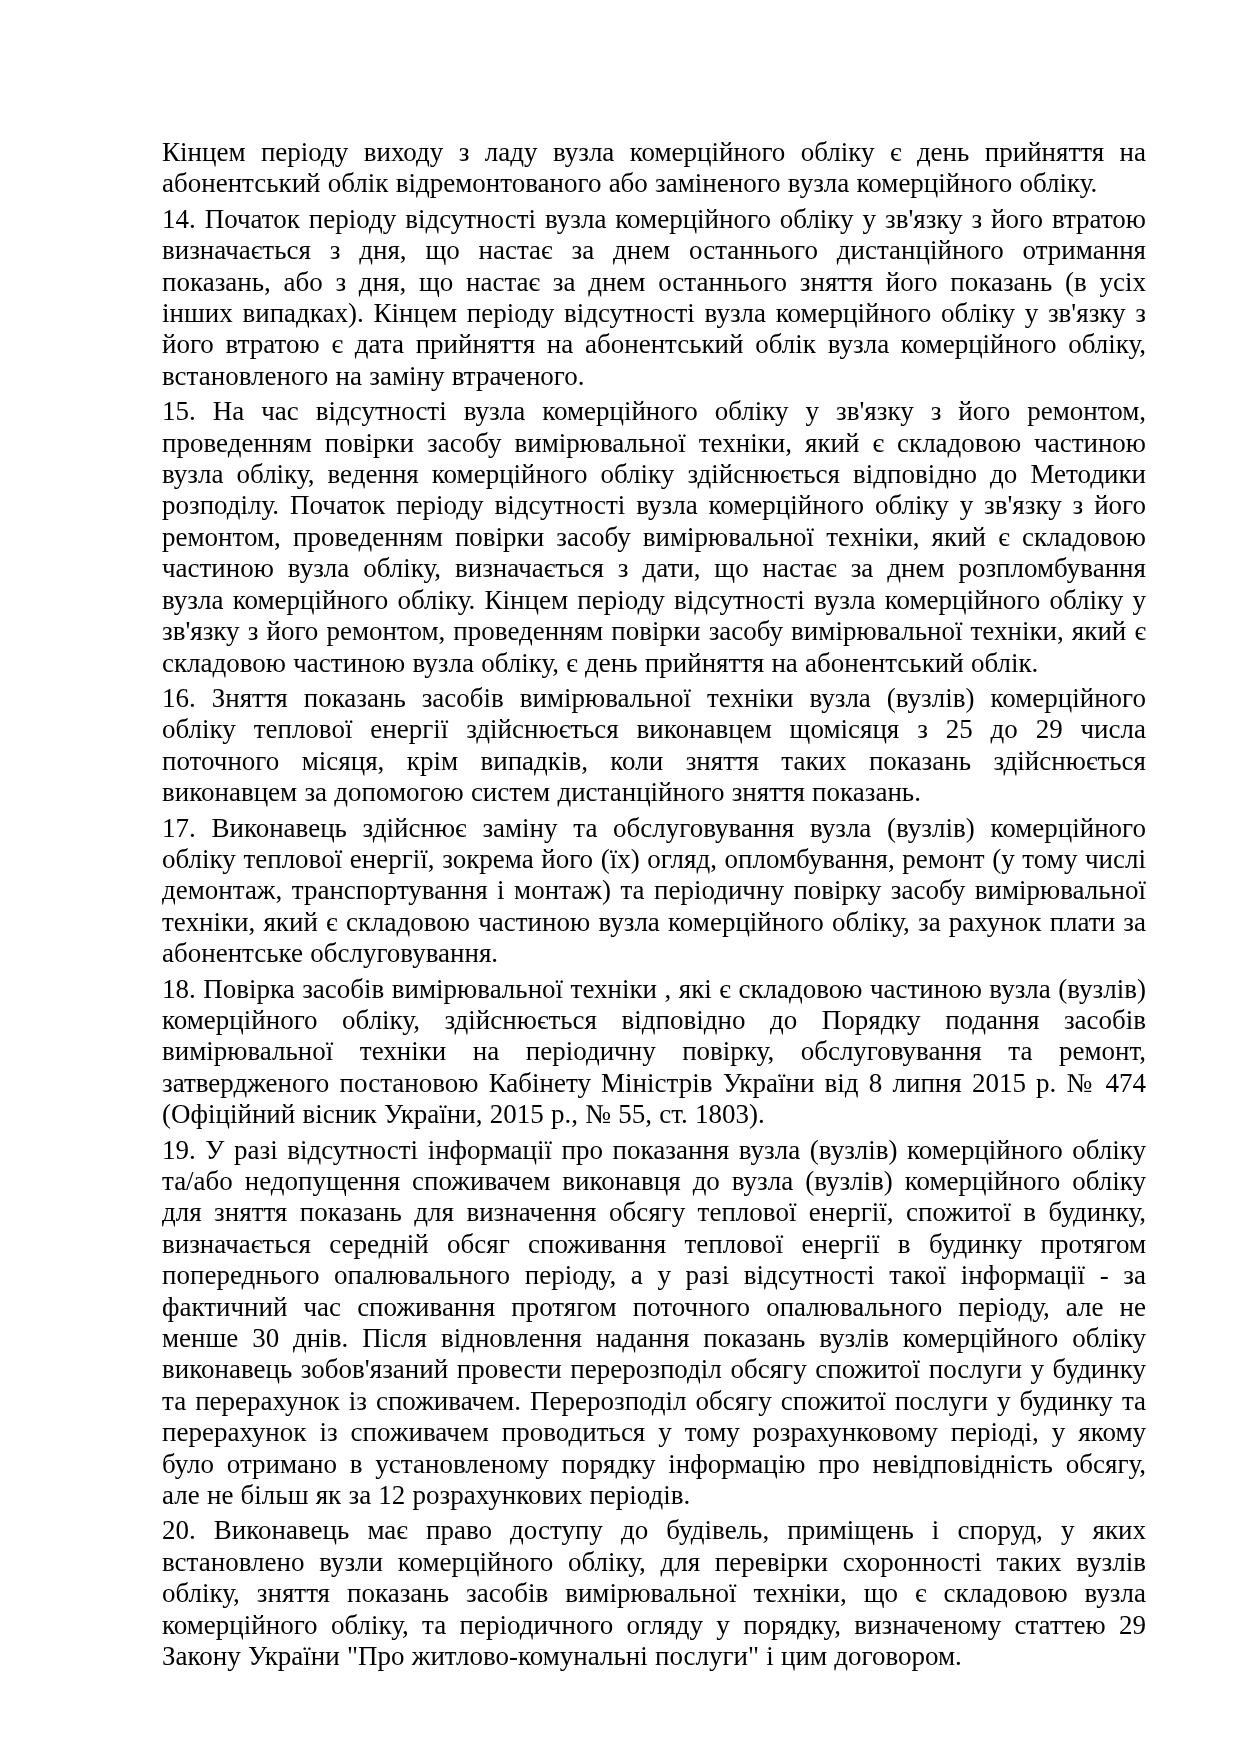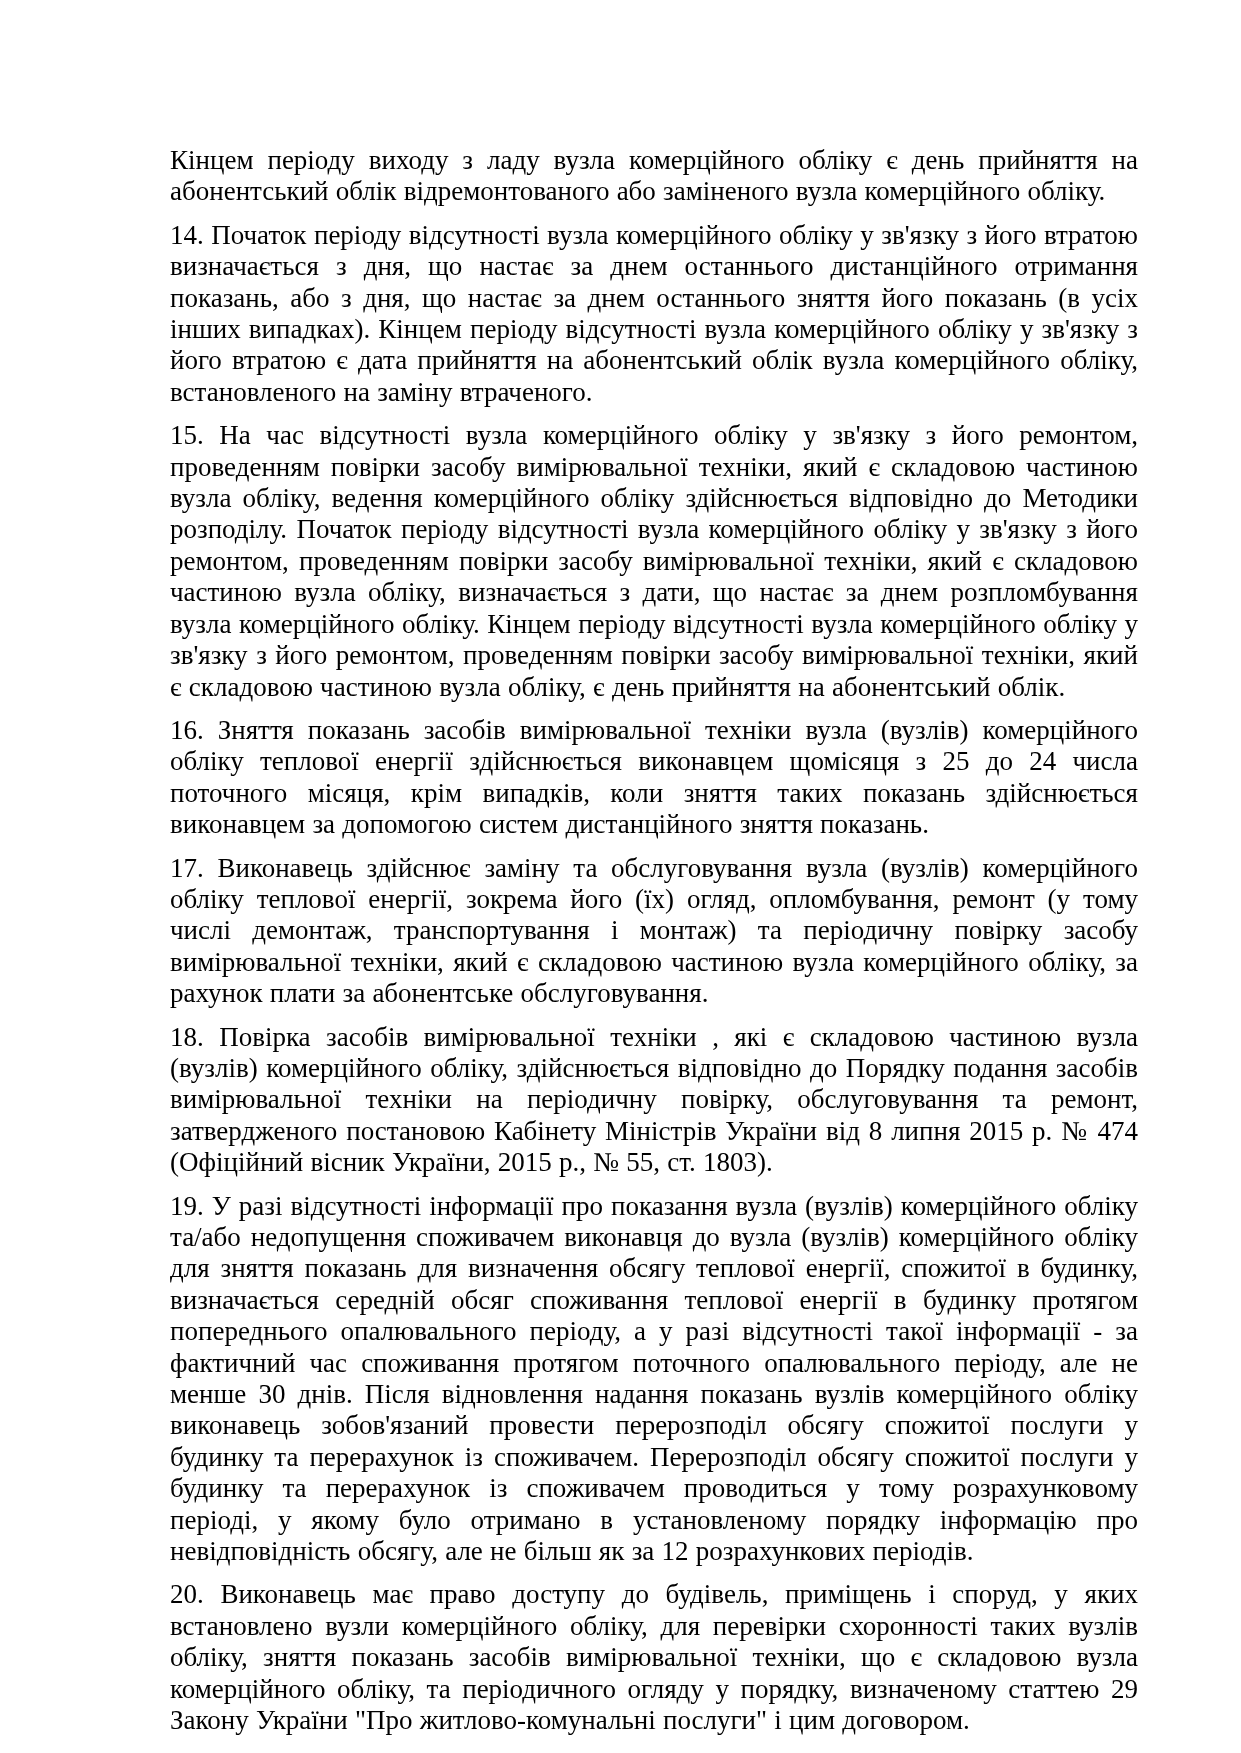--- a/index.html
+++ b/index.html
@@ -18,34 +18,34 @@
     position: absolute;
     left: 158px;
     top: 133px;
     width: 992px;
     color: #000000;
     font-family: "Liberation Serif", "DejaVu Serif", serif;
     font-size: 27px;
     line-height: 31.4px;
   }
   .para {
-    margin: 12px;
+    margin: 4px;
     padding: 0;
     text-align: justify;
     text-justify: inter-word;
     word-spacing: 0.5px;
   }
 </style>
 </head>
 <body>
 
 <div class="page">
   <div class="content">
     <p class="para">Кінцем періоду виходу з ладу вузла комерційного обліку є день прийняття на абонентський облік відремонтованого або заміненого вузла комерційного обліку.</p>
     <p class="para">14. Початок періоду відсутності вузла комерційного обліку у зв'язку з його втратою визначається з дня, що настає за днем останнього дистанційного отримання показань, або з дня, що настає за днем останнього зняття його показань (в усіх інших випадках). Кінцем періоду відсутності вузла комерційного обліку у зв'язку з його втратою є дата прийняття на абонентський облік вузла комерційного обліку, встановленого на заміну втраченого.</p>
     <p class="para">15. На час відсутності вузла комерційного обліку у зв'язку з його ремонтом, проведенням повірки засобу вимірювальної техніки, який є складовою частиною вузла обліку, ведення комерційного обліку здійснюється відповідно до Методики розподілу. Початок періоду відсутності вузла комерційного обліку у зв'язку з його ремонтом, проведенням повірки засобу вимірювальної техніки, який є складовою частиною вузла обліку, визначається з дати, що настає за днем розпломбування вузла комерційного обліку. Кінцем періоду відсутності вузла комерційного обліку у зв'язку з його ремонтом, проведенням повірки засобу вимірювальної техніки, який є складовою частиною вузла обліку, є день прийняття на абонентський облік.</p>
-    <p class="para">16. Зняття показань засобів вимірювальної техніки вузла (вузлів) комерційного обліку теплової енергії здійснюється виконавцем щомісяця з 25 до 24 числа поточного місяця, крім випадків, коли зняття таких показань здійснюється виконавцем за допомогою систем дистанційного зняття показань.</p>
+    <p class="para">16. Зняття показань засобів вимірювальної техніки вузла (вузлів) комерційного обліку теплової енергії здійснюється виконавцем щомісяця з 25 до 29 числа поточного місяця, крім випадків, коли зняття таких показань здійснюється виконавцем за допомогою систем дистанційного зняття показань.</p>
     <p class="para">17. Виконавець здійснює заміну та обслуговування вузла (вузлів) комерційного обліку теплової енергії, зокрема його (їх) огляд, опломбування, ремонт (у тому числі демонтаж, транспортування і монтаж) та періодичну повірку засобу вимірювальної техніки, який є складовою частиною вузла комерційного обліку, за рахунок плати за абонентське обслуговування.</p>
     <p class="para">18. Повірка засобів вимірювальної техніки , які є складовою частиною вузла (вузлів) комерційного обліку, здійснюється відповідно до Порядку подання засобів вимірювальної техніки на періодичну повірку, обслуговування та ремонт, затвердженого постановою Кабінету Міністрів України від 8 липня 2015 р. № 474 (Офіційний вісник України, 2015 р., № 55, ст. 1803).</p>
     <p class="para">19. У разі відсутності інформації про показання вузла (вузлів) комерційного обліку та/або недопущення споживачем виконавця до вузла (вузлів) комерційного обліку для зняття показань для визначення обсягу теплової енергії, спожитої в будинку, визначається середній обсяг споживання теплової енергії в будинку протягом попереднього опалювального періоду, а у разі відсутності такої інформації - за фактичний час споживання протягом поточного опалювального періоду, але не менше 30 днів. Після відновлення надання показань вузлів комерційного обліку виконавець зобов'язаний провести перерозподіл обсягу спожитої послуги у будинку та перерахунок із споживачем. Перерозподіл обсягу спожитої послуги у будинку та перерахунок із споживачем проводиться у тому розрахунковому періоді, у якому було отримано в установленому порядку інформацію про невідповідність обсягу, але не більш як за 12 розрахункових періодів.</p>
     <p class="para">20. Виконавець має право доступу до будівель, приміщень і споруд, у яких встановлено вузли комерційного обліку, для перевірки схоронності таких вузлів обліку, зняття показань засобів вимірювальної техніки, що є складовою вузла комерційного обліку, та періодичного огляду у порядку, визначеному статтею 29 Закону України "Про житлово-комунальні послуги" і цим договором.</p>
   </div>
 </div>
 
 </body></html>

